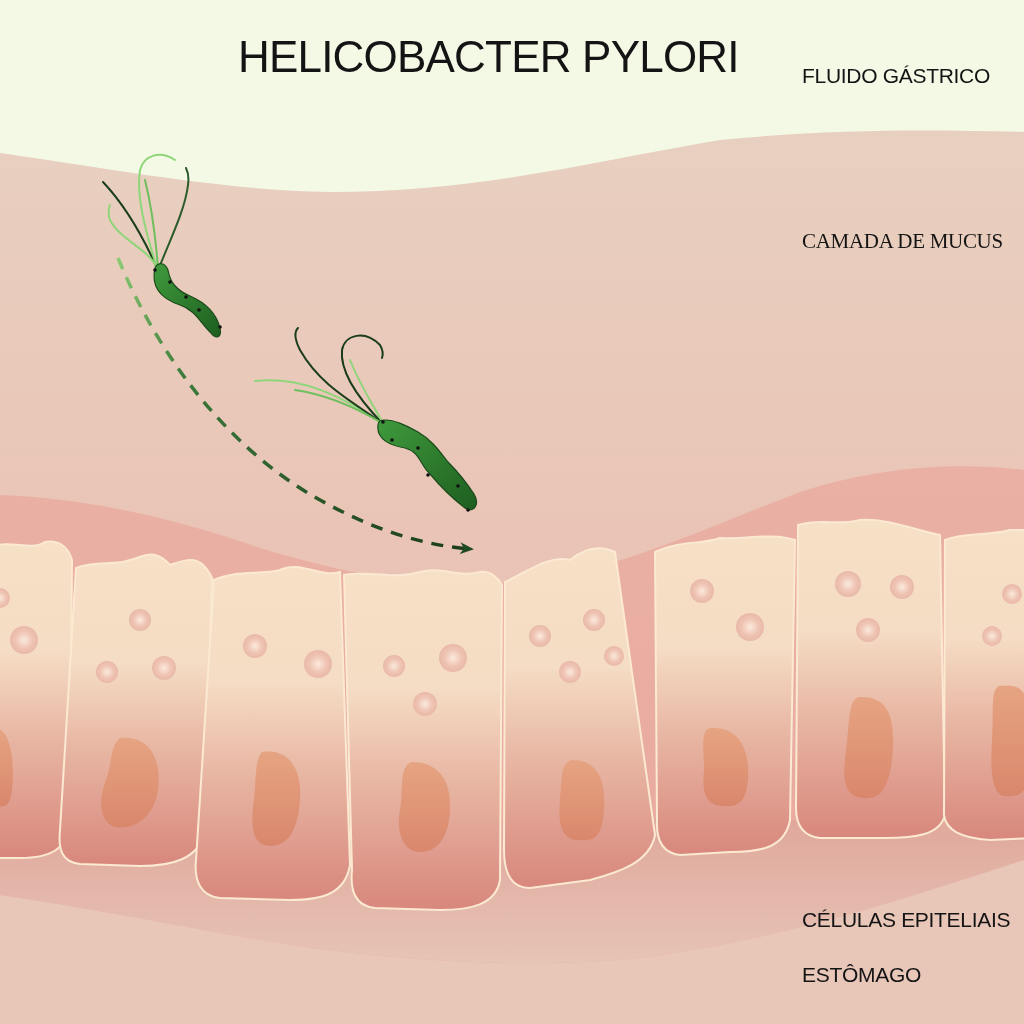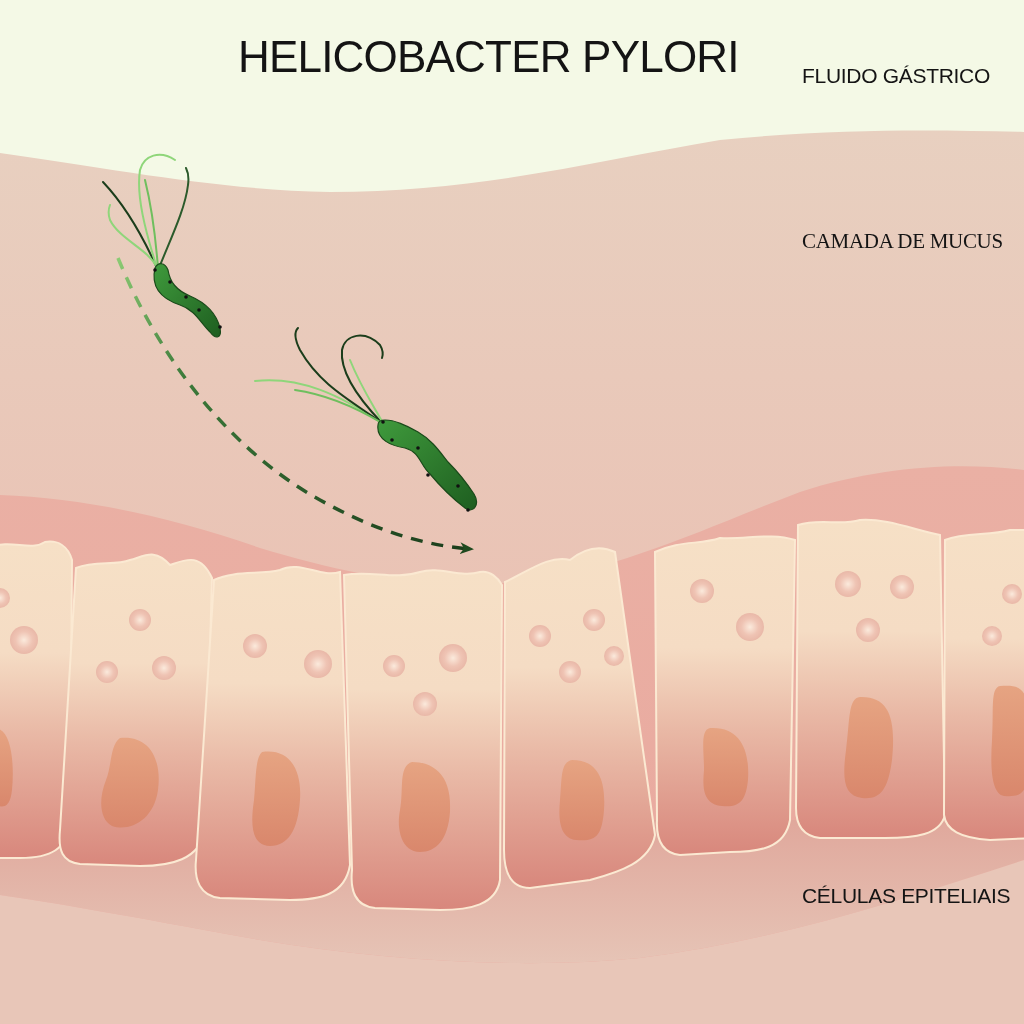--- a/index.html
+++ b/index.html
@@ -11,21 +11,21 @@
     #scene { position: absolute; left: 0; top: 0; width: 1024px; height: 1024px; }
     .label {
       position: absolute; color: #141414; letter-spacing: -0.3px;
       font-family: "Liberation Sans", "DejaVu Sans", sans-serif;
       white-space: nowrap;
     }
     .title { left: 238px; top: 32px; font-size: 44px; letter-spacing: -0.8px; }
     .lbl-fluid { left: 802px; top: 64px; font-size: 21px; }
     .lbl-mucus { left: 802px; top: 229px; font-size: 21px; font-family: Liberation Serif, serif; }
     .lbl-cells { left: 802px; top: 880px; font-size: 21px; line-height: 31px; }
-    .lbl-cells span { display: block; }
+    .lbl-cells span { display: block; margin-top: 24px; }
   </style>
 </head>
 <body>
 
 <svg id="scene" viewBox="0 0 1024 1024" xmlns="http://www.w3.org/2000/svg">
   <defs>
     <linearGradient id="mucusGrad" x1="0" y1="0" x2="0" y2="1">
       <stop offset="0" stop-color="#e8d0c0"></stop>
       <stop offset="0.55" stop-color="#eac2b4"></stop>
       <stop offset="1" stop-color="#ebb1a6"></stop>
@@ -160,13 +160,14 @@
         <circle cx="468" cy="510" r="1.8"></circle>
     </g>
   </g>
 </svg>
 
 <div class="label title">HELICOBACTER PYLORI</div>
 <div class="label lbl-fluid">FLUIDO GÁSTRICO</div>
 <div class="label lbl-mucus">CAMADA DE MUCUS</div>
 <div class="label lbl-cells">
   <span>CÉLULAS EPITELIAIS</span>
+  <span>ESTÔMAGO</span>
 </div>
 
 </body></html>

